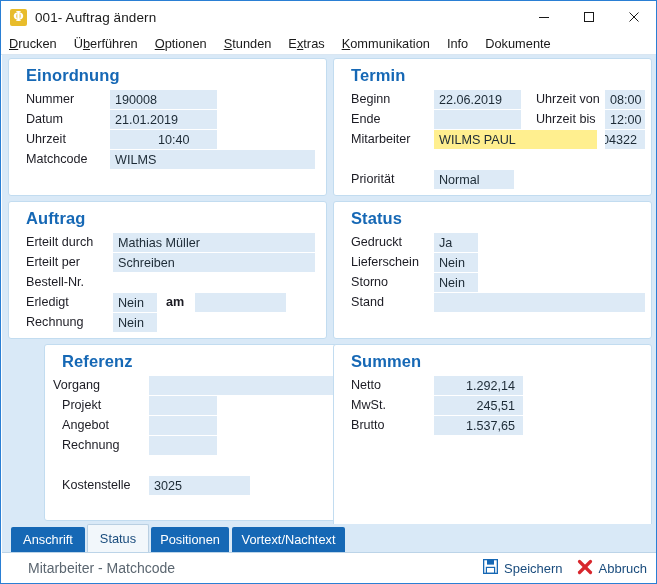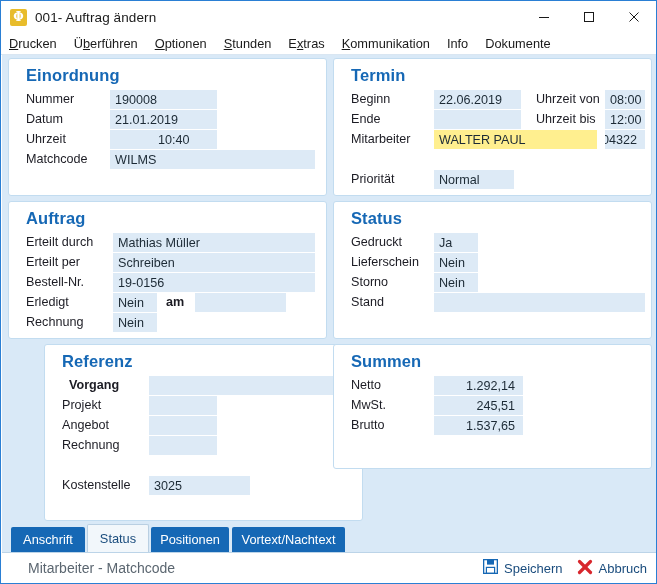--- a/index.html
+++ b/index.html
@@ -246,38 +246,37 @@
       <div class="field" style="left:100px; top:31px; width:87px;">22.06.2019</div>
       <div class="label" style="left:202px; top:33px;">Uhrzeit von</div>
       <div class="field" style="left:271px; top:31px; width:40px;">08:00</div>
 
       <div class="label" style="left:17px; top:53px;">Ende</div>
       <div class="field" style="left:100px; top:51px; width:87px;"></div>
       <div class="label" style="left:202px; top:53px;">Uhrzeit bis</div>
       <div class="field" style="left:271px; top:51px; width:40px;">12:00</div>
 
       <div class="label" style="left:17px; top:73px;">Mitarbeiter</div>
-      <div class="field hl" style="left:100px; top:71px; width:163px;">WALTER PAUL</div>
+      <div class="field hl" style="left:100px; top:71px; width:163px;">WILMS PAUL</div>
       <div class="field num" style="left:271px; top:71px; width:40px;">04322</div>
 
       <div class="label" style="left:17px; top:113px;">Priorität</div>
       <div class="field" style="left:100px; top:111px; width:80px;">Normal</div>
     </div>
 
     <div class="panel" style="left:6px; top:146px; width:319px; height:138px;">
       <div class="panel-title">Auftrag</div>
 
       <div class="label" style="left:17px; top:33px;">Erteilt durch</div>
       <div class="field" style="left:104px; top:31px; width:202px;">Mathias Müller</div>
 
       <div class="label" style="left:17px; top:53px;">Erteilt per</div>
       <div class="field" style="left:104px; top:51px; width:202px;">Schreiben</div>
 
       <div class="label" style="left:17px; top:73px;">Bestell-Nr.</div>
-      <div class="field" style="left:104px; top:71px; width:202px;">19-0156</div>
 
       <div class="label" style="left:17px; top:93px;">Erledigt</div>
       <div class="field" style="left:104px; top:91px; width:44px;">Nein</div>
       <div class="label" style="left:157px; top:93px; font-weight:bold;">am</div>
       <div class="field" style="left:186px; top:91px; width:91px;"></div>
 
       <div class="label" style="left:17px; top:113px;">Rechnung</div>
       <div class="field" style="left:104px; top:111px; width:44px;">Nein</div>
     </div>
 
@@ -293,37 +292,37 @@
       <div class="label" style="left:17px; top:73px;">Storno</div>
       <div class="field" style="left:100px; top:71px; width:44px;">Nein</div>
 
       <div class="label" style="left:17px; top:93px;">Stand</div>
       <div class="field" style="left:100px; top:91px; width:211px;"></div>
     </div>
 
     <div class="panel" style="left:6px; top:289px; width:319px; height:177px;margin-left:36px;">
       <div class="panel-title">Referenz</div>
 
-      <div class="label" style="left:24px; top:33px;font-weight:bold;">Vorgang</div>
+      <div class="label" style="left:8px; top:33px;">Vorgang</div>
       <div class="field" style="left:104px; top:31px; width:202px;"></div>
 
       <div class="label" style="left:17px; top:53px;">Projekt</div>
       <div class="field" style="left:104px; top:51px; width:68px;"></div>
 
       <div class="label" style="left:17px; top:73px;">Angebot</div>
       <div class="field" style="left:104px; top:71px; width:68px;"></div>
 
       <div class="label" style="left:17px; top:93px;">Rechnung</div>
       <div class="field" style="left:104px; top:91px; width:68px;"></div>
 
       <div class="label" style="left:17px; top:133px;text-align:right;">Kostenstelle</div>
       <div class="field" style="left:104px; top:131px; width:101px;">3025</div>
     </div>
 
-    <div class="panel" style="left:331px; top:289px; width:319px; height:125px;">
+    <div class="panel" style="left:331px; top:289px; width:319px; height:208px;">
       <div class="panel-title">Summen</div>
 
       <div class="label" style="left:17px; top:33px;">Netto</div>
       <div class="field num" style="left:100px; top:31px; width:89px;">1.292,14</div>
 
       <div class="label" style="left:17px; top:53px;">MwSt.</div>
       <div class="field num" style="left:100px; top:51px; width:89px;">245,51</div>
 
       <div class="label" style="left:17px; top:73px;">Brutto</div>
       <div class="field num" style="left:100px; top:71px; width:89px;padding-left:40px;">1.537,65</div>

